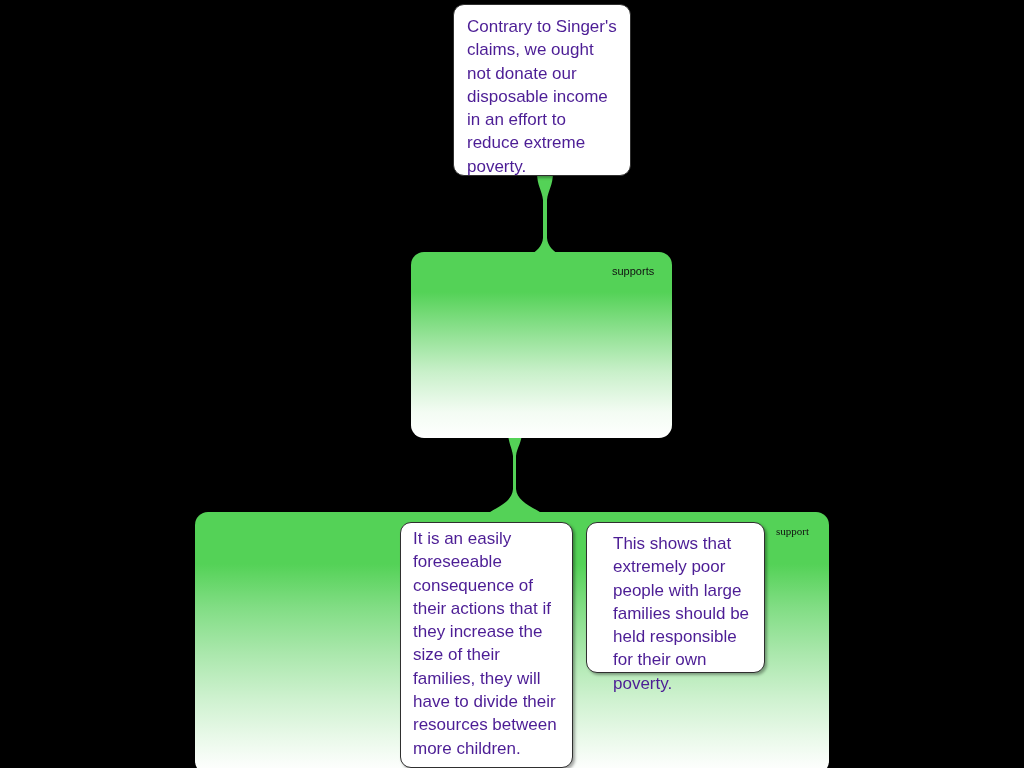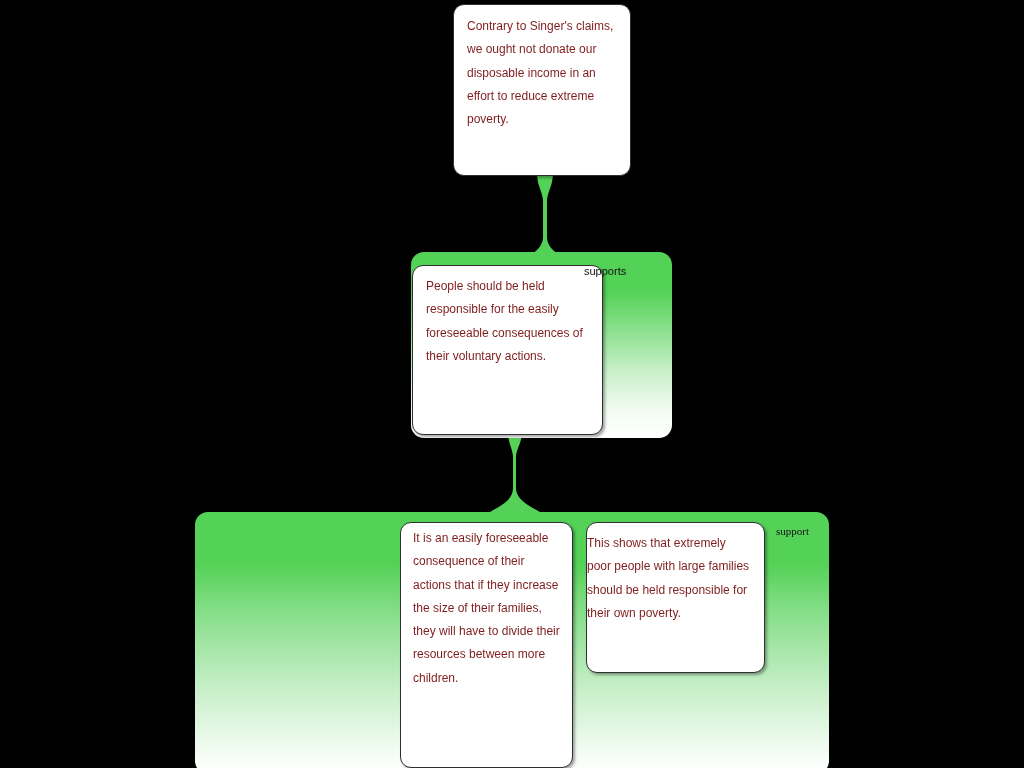--- a/index.html
+++ b/index.html
@@ -72,74 +72,71 @@
     position: absolute;
     box-sizing: border-box;
     background: #ffffff;
     border: 1px solid #2f2f2f;
     border-radius: 11px;
     box-shadow: 2px 2px 3px rgba(0,0,0,0.35);
     z-index: 3;
   }
   .card-text {
     display: block;
-    font-size: 12px;
+    font-size: 17px;
     line-height: 23.3px;
-    color: #7f1d1d;
+    color: #4c1d95;
     letter-spacing: 0px;
   }
 
   
   #node-root { left: 453px; top: 4px; width: 178px; height: 172px; }
   #node-root .card-text { padding: 10px 13px 0 13px; }
 
   
   #node-reason { left: 412px; top: 265px; width: 191px; height: 170px; }
   #node-reason .card-text { padding: 9px 13px 0 13px; }
 
   
   #node-prem-1 { left: 207px; top: 523px; width: 178px; height: 104px; }
   #node-prem-1 .card-text { padding: 9px 13px 0 13px; }
 
   #node-prem-2 { left: 400px; top: 522px; width: 173px; height: 246px; }
   #node-prem-2 .card-text { padding: 4px 12px 0 12px; }
 
   #node-prem-3 { left: 586px; top: 522px; width: 179px; height: 151px; }
-  #node-prem-3 .card-text { padding: 9px 13px 0 0; }
+  #node-prem-3 .card-text { padding: 9px 13px 0 26px; }
 </style>
 </head>
 <body>
 
 <div id="map">
 
   <svg class="connector" style="left:515px; top:172px; width:60px; height:96px;" viewBox="0 0 60 96" preserveAspectRatio="none">
     <path d="M 22,0 L 38,0 C 38,14 33,18 32,28 L 32,66 C 33,78 44,82 58,92 L 2,92 C 16,82 27,78 28,66 L 28,28 C 27,18 22,14 22,0 Z" fill="#54d257"></path>
     <rect x="0" y="90" width="60" height="6" fill="#54d257"></rect>
   </svg>
 
   <svg class="connector" style="left:485px; top:431px; width:60px; height:86px;" viewBox="0 0 60 86" preserveAspectRatio="none">
     <path d="M 23,0 L 37,0 C 37,12 32,16 31,25 L 31,58 C 32,70 44,74 58,83 L 2,83 C 16,74 27,70 28,58 L 28,25 C 27,16 23,12 23,0 Z" fill="#54d257"></path>
     <rect x="0" y="81" width="60" height="6" fill="#54d257"></rect>
   </svg>
 
   <div class="group group-1" style="left:411px; top:252px; width:261px; height:186px;">
   </div>
-  <div class="group-label" style="left:584px; top:265px; width:58px;">supports</div>
+  <div class="group-label" style="left:612px; top:265px; width:58px;">supports</div>
 
   <div class="group group-2" style="left:195px; top:512px; width:634px; height:262px;">
   </div>
   <div class="group-label" style="left:776px; top:525px; width:50px;font-family:Liberation Serif, serif;">support</div>
 
   <div class="card" id="node-root">
     <span class="card-text">Contrary to Singer's claims, we ought not donate our disposable income in an effort to reduce extreme poverty.</span>
   </div>
 
-  <div class="card" id="node-reason">
-    <span class="card-text">People should be held responsible for the easily foreseeable consequences of their voluntary actions.</span>
-  </div>
 
 
   <div class="card" id="node-prem-2">
     <span class="card-text">It is an easily foreseeable consequence of their actions that if they increase the size of their families, they will have to divide their resources between more children.</span>
   </div>
 
   <div class="card" id="node-prem-3">
     <span class="card-text">This shows that extremely poor people with large families should be held responsible for their own poverty.</span>
   </div>
 

